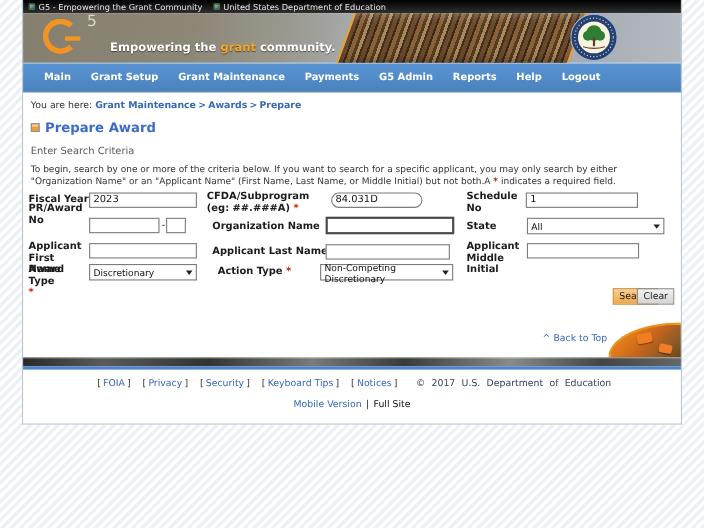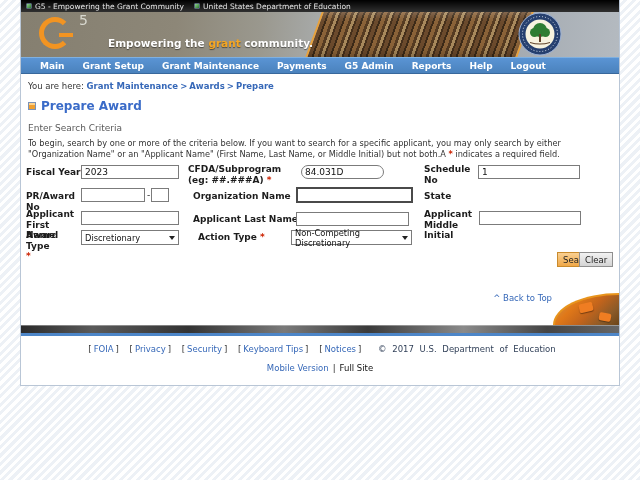--- a/index.html
+++ b/index.html
@@ -33,27 +33,27 @@
     transform:skewX(-20deg);
     border-left:2px solid #e9a13b; border-right:2px solid #e9a13b;
     box-shadow:inset 0 14px 8px -8px rgba(255,255,255,.25), inset 0 -16px 10px -8px rgba(0,0,0,.35);
   }
   .g-circle {
     position:absolute; left:18px; top:5px; width:32px; height:32px;
     border:5px solid #f29422; border-radius:50%; border-right-color:transparent;
   }
   .g-bar { position:absolute; left:38px; top:21px; width:14px; height:4px; background:#f29422; }
   .g-five { position:absolute; left:58px; top:0; font-size:14px; color:#d8d8cf; }
-  .tagline { position:absolute; left:87px; top:25px; font-size:10.5px; font-weight:bold;
+  .tagline { position:absolute; left:79px; top:25px; font-size:10.5px; font-weight:bold;
     color:#fff; text-shadow:0 1px 1px rgba(0,0,0,.5); white-space:nowrap; }
   .tagline .accent { color:#f5a623; }
   .seal { position:absolute; left:497px; top:0; width:44px; height:44px; }
   
   .navbar {
-    height:17px; background:linear-gradient(#5a94d4,#4a82bd);
+    height:27px; background:linear-gradient(#5a94d4,#4a82bd);
     border-top:1px solid #7fb0e0; border-bottom:1px solid #38689c;
     display:flex; align-items:center; padding-left:10px;
     color:#fff; font-weight:bold; font-size:9px; white-space:nowrap;
   }
   .nav-item { padding:0 9px; cursor:pointer; }
   
   .breadcrumb { margin:7px 0 0 7px; font-size:8.5px; color:#333; }
   .breadcrumb .crumb { color:#3668b8; font-weight:bold; cursor:pointer; }
   .breadcrumb .sep { color:#3668b8; font-weight:bold; padding:0 2px; }
   .title-row { margin:8px 0 0 7px; display:flex; align-items:center; gap:5px; }
@@ -184,29 +184,33 @@
 
     <div class="lbl" style="left:5px; top:3px; width:62px;"><span>Fiscal Year</span><span class="req">*</span></div>
     <input class="inp" style="left: 60px; top: 1px; width: 98px;" value="2023">
 
     <div class="lbl" style="left:167px; top:0; width:112px;"><span>CFDA/Subprogram (eg: ##.###A)</span> <span class="req">*</span></div>
     <input class="inp" style="left: 280px; top: 1px; width: 83px; border-radius: 7px;" value="84.031D">
 
     <div class="lbl" style="left:403px; top:0; width:48px;">Schedule No</div>
     <input class="inp" style="left: 457px; top: 1px; width: 102px;" value="1">
 
-    <div class="lbl" style="left:5px; top:27px; width:52px;">PR/Award No</div>
+    <div class="lbl" style="left:5px; top:11px; width:52px;">PR/Award No</div>
     <input class="inp" style="left: 60px; top: 24px; width: 64px;" value="">
     <span style="position:absolute; left:126px; top:26px;">-</span>
     <input class="inp" style="left: 130px; top: 24px; width: 18px;" value="">
 
     <div class="lbl" style="left:172px; top:27px; width:110px;">Organization Name</div>
     <input class="inp inp-focus" style="left: 275px; top: 23px; width: 117px; height: 16px;" value="">
 
     <div class="lbl" style="left:403px; top:27px; width:48px;">State</div>
+    <div class="sel" style="left:458px; top:24px; width:125px;">
+      <span>All</span>
+      <span class="sel-arrow"></span>
+    </div>
 
     <div class="lbl" style="left:5px; top:45px; width:54px;">Applicant First Name</div>
     <input class="inp" style="left: 60px; top: 47px; width: 98px;" value="">
 
     <div class="lbl" style="left:172px; top:50px; width:110px;">Applicant Last Name</div>
     <input class="inp" style="left: 275px; top: 48px; width: 113px;" value="">
 
     <div class="lbl" style="left:403px; top:45px; width:50px;">Applicant Middle Initial</div>
     <input class="inp" style="left: 458px; top: 47px; width: 102px;" value="">
 

